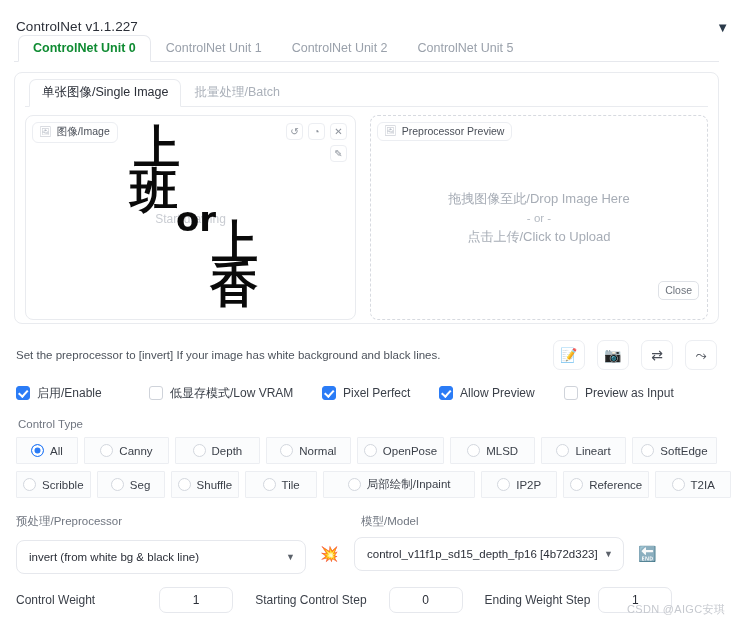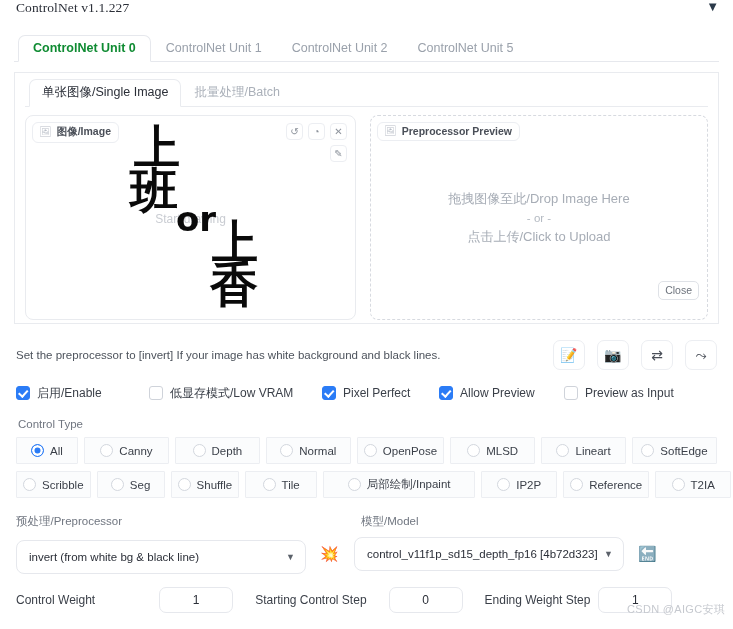--- a/index.html
+++ b/index.html
@@ -14,23 +14,22 @@
     position: relative;
     width: 733px; height: 629px;
     background: #fff;
     overflow: hidden;
   }
 
   
   .panel-header {
     position: relative;
     height: 34px;
-    display: flex; align-items: flex-start;
-    padding: 0 14px 0 16px;
-    font-family: Liberation Serif, serif;
+    display: flex; align-items: flex-end;
+    padding: 0 4px 0 16px;
   }
   .panel-title {
     font-size: 13.5px;
     color: #2b2f38;
     letter-spacing: .1px;
   }
   .header-caret {
     margin-left: auto;
     color: #2b3a4a;
     font-size: 13px;
@@ -68,21 +67,21 @@
     font-weight: bold;
     background: #fff;
     border-color: #e6e8ed;
     border-bottom-color: #fff;
   }
 
   
   .card {
     margin: 10px 14px 0 14px;
     border: 1px solid #e9ebef;
-    border-radius: 0;
+    border-radius: 8px;
     background: #fff;
     height: 252px;
     padding: 8px 10px 10px 10px;
     position: relative;
   }
   .subtabs {
     display: flex;
     align-items: flex-end;
     height: 26px;
     position: relative;
@@ -142,21 +141,21 @@
     font-size: 10.5px;
     color: #3a3f48;
     z-index: 4;
     white-space: nowrap;
   }
   .pane-chip .glyph {
     color: #b9bec7;
     font-size: 10px;
     line-height: 1;
   }
-  .pane-chip .label-en { color: #4a4f58; font-weight: bold; }
+  .pane-chip .label-en { color: #4a4f58; }
 
   .tool-col {
     position: absolute;
     top: 7px; right: 8px;
     z-index: 5;
     display: flex;
     flex-direction: column;
     align-items: flex-end;
     gap: 5px;
   }

